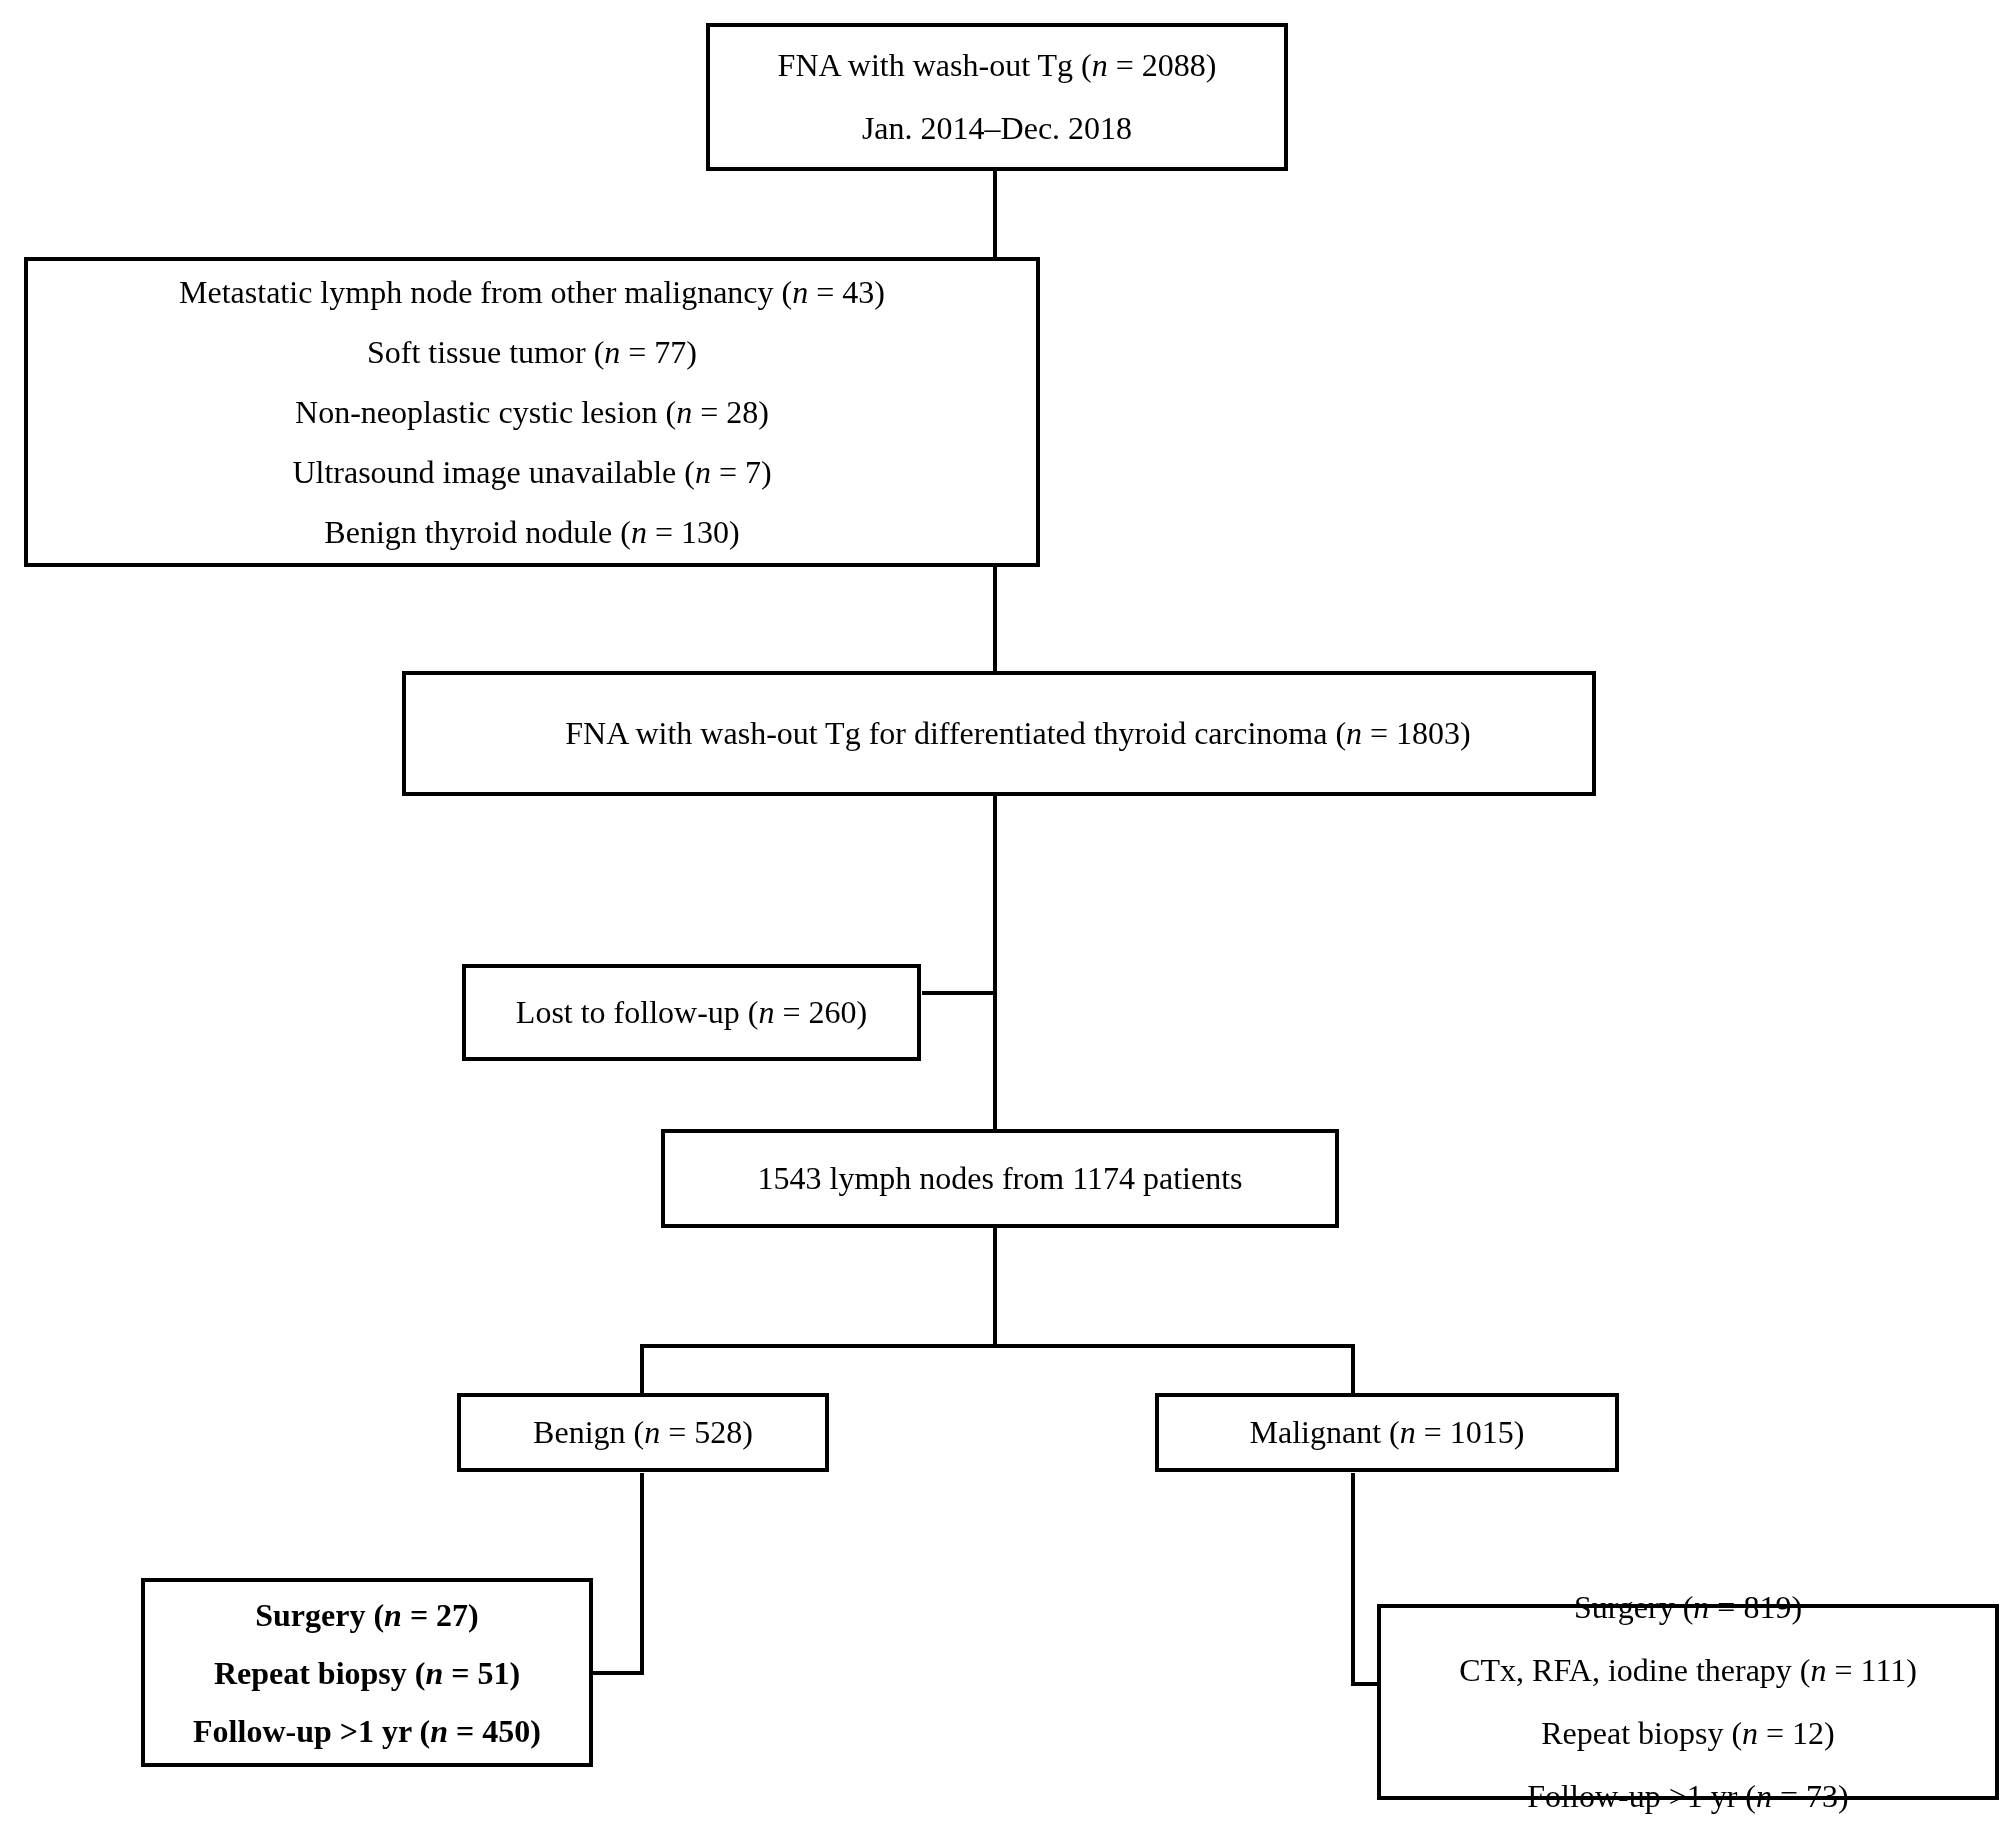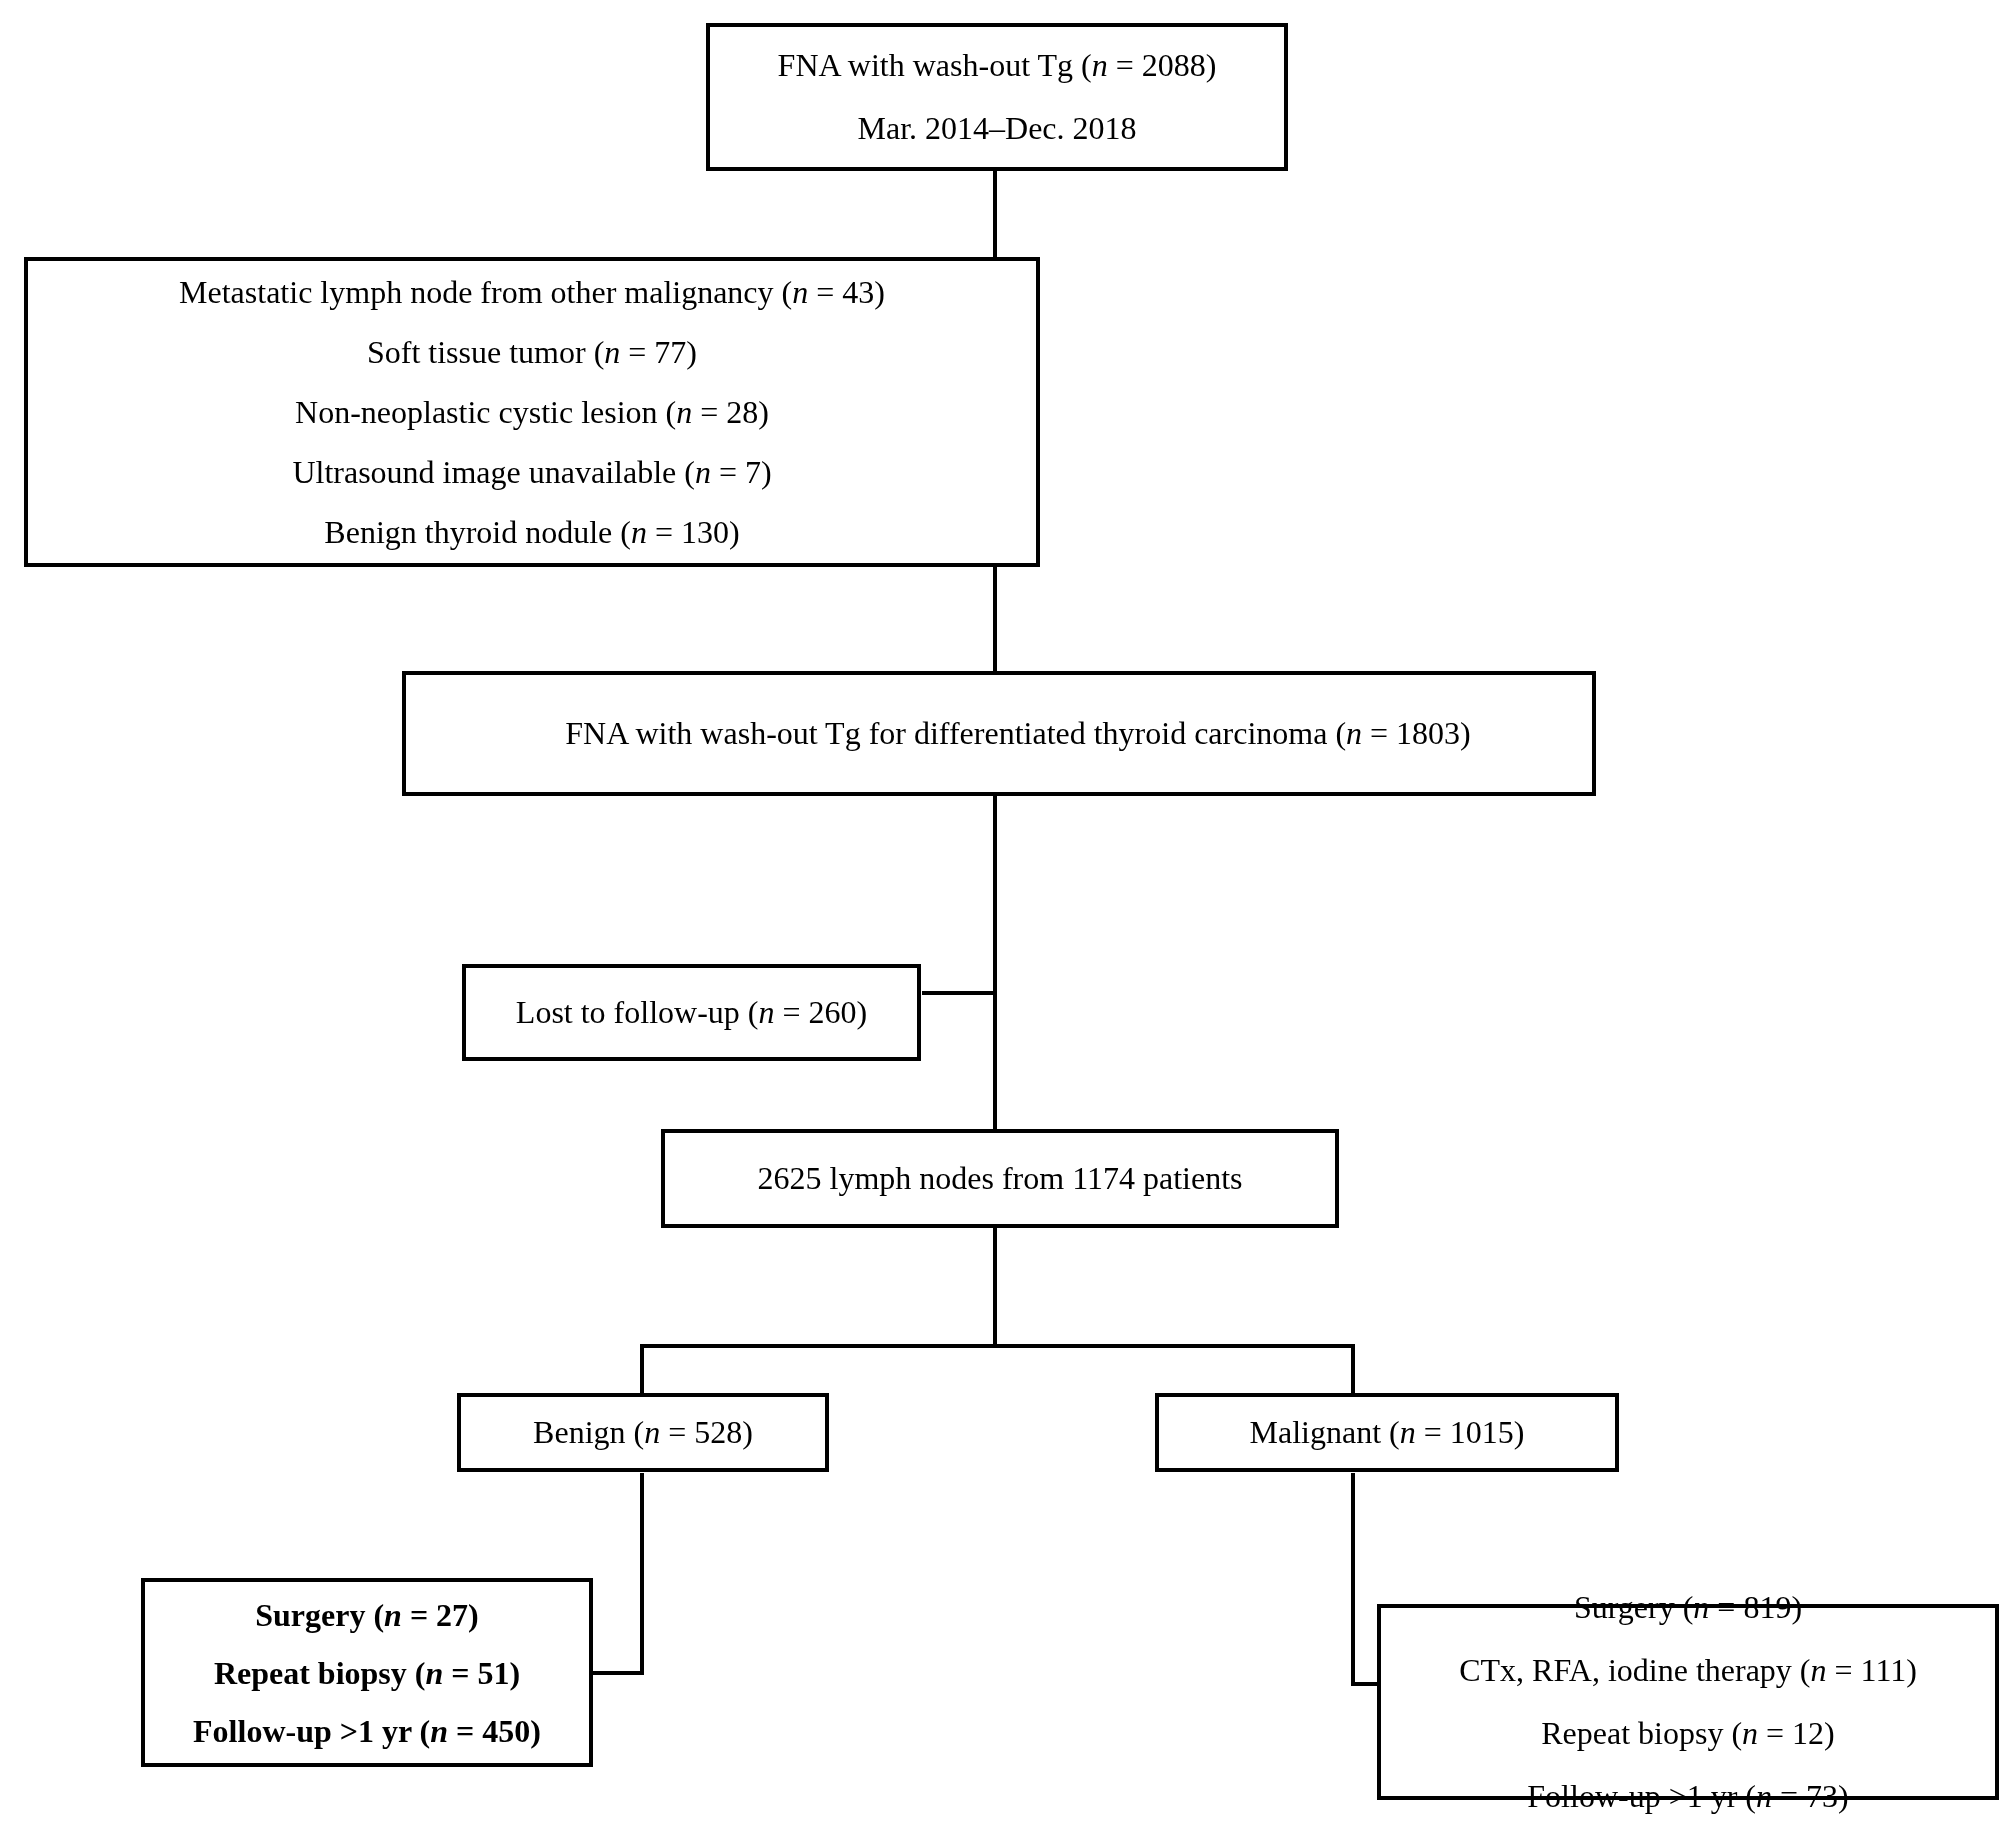--- a/index.html
+++ b/index.html
@@ -86,41 +86,41 @@
   <div class="conn" id="conn-split-h"></div>
   <div class="conn" id="conn-benign-drop"></div>
   <div class="conn" id="conn-malignant-drop"></div>
   <div class="conn" id="conn-benign-down"></div>
   <div class="conn" id="conn-benign-link"></div>
   <div class="conn" id="conn-malignant-down"></div>
   <div class="conn" id="conn-malignant-link"></div>
 
   <div class="box" id="box-fna-total">
     <div class="ln">FNA with wash-out Tg (<i>n</i> = 2088)</div>
-    <div class="ln">Mar. 2014–Dec. 2018</div>
+    <div class="ln">Jan. 2014–Dec. 2018</div>
   </div>
 
   <div class="box" id="box-excluded">
     <div class="ln">Metastatic lymph node from other malignancy (<i>n</i> = 43)</div>
     <div class="ln">Soft tissue tumor (<i>n</i> = 77)</div>
     <div class="ln">Non-neoplastic cystic lesion (<i>n</i> = 28)</div>
     <div class="ln">Ultrasound image unavailable (<i>n</i> = 7)</div>
     <div class="ln">Benign thyroid nodule (<i>n</i> = 130)</div>
   </div>
 
   <div class="box" id="box-fna-dtc">
     <div class="ln">FNA with wash-out Tg for differentiated thyroid carcinoma (<i>n</i> = 1803)</div>
   </div>
 
   <div class="box" id="box-lost-followup">
     <div class="ln">Lost to follow-up (<i>n</i> = 260)</div>
   </div>
 
   <div class="box" id="box-lymph-nodes">
-    <div class="ln">2625 lymph nodes from 1174 patients</div>
+    <div class="ln">1543 lymph nodes from 1174 patients</div>
   </div>
 
   <div class="box" id="box-benign">
     <div class="ln">Benign (<i>n</i> = 528)</div>
   </div>
 
   <div class="box" id="box-malignant">
     <div class="ln">Malignant (<i>n</i> = 1015)</div>
   </div>
 

